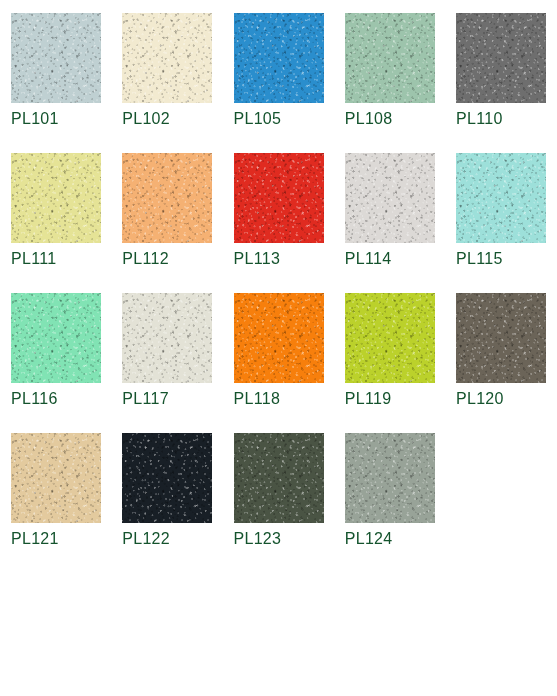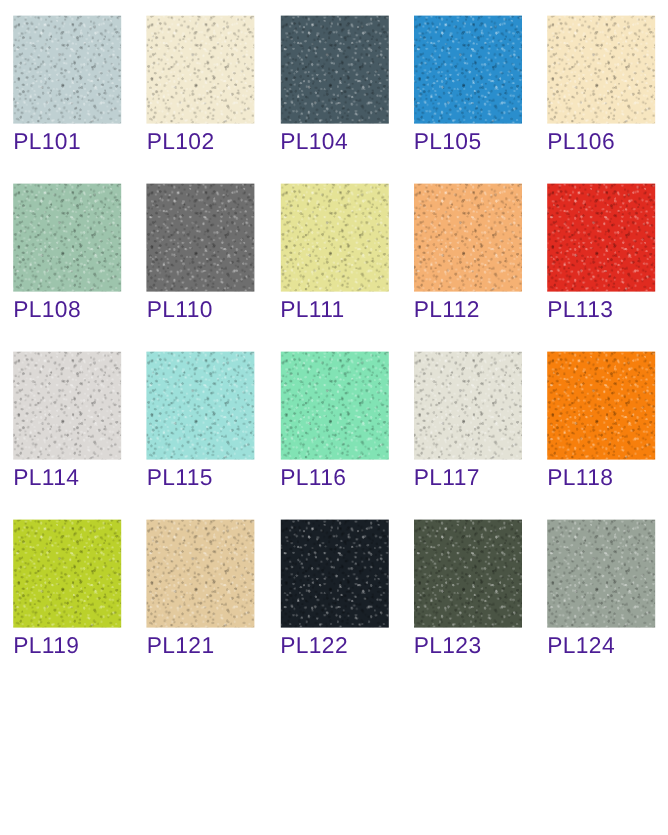--- a/index.html
+++ b/index.html
@@ -95,24 +95,24 @@
     background-size: 26px 26px;
     background-position: 5px 7px;
     opacity: .6;
     transform: rotate(180deg);
   }
 
   .swatch-label {
     position: absolute;
     left: 0;
     top: 98px;
-    font-size: 19px;
+    font-size: 16px;
     line-height: 16px;
     letter-spacing: .3px;
-    color: #4c1d95;
+    color: #14532d;
     white-space: nowrap;
   }
 </style>
 </head>
 <body>
 
 <div id="swatch-grid">
     <div class="swatch-cell">
       <div class="swatch-chip" style="background-color: rgb(191, 208, 210);">
         <div class="speckle"></div>
@@ -123,44 +123,28 @@
     </div>
     <div class="swatch-cell">
       <div class="swatch-chip" style="background-color: rgb(242, 234, 208);">
         <div class="speckle"></div>
         <div class="speckle layer-b"></div>
         <div class="speckle layer-c"></div>
       </div>
       <div class="swatch-label">PL102</div>
     </div>
     <div class="swatch-cell">
-      <div class="swatch-chip" style="background-color: rgb(71, 90, 99);">
-        <div class="speckle"></div>
-        <div class="speckle layer-b"></div>
-        <div class="speckle layer-c"></div>
-      </div>
-      <div class="swatch-label">PL104</div>
-    </div>
-    <div class="swatch-cell">
       <div class="swatch-chip" style="background-color: rgb(42, 142, 205);">
         <div class="speckle"></div>
         <div class="speckle layer-b"></div>
         <div class="speckle layer-c"></div>
       </div>
       <div class="swatch-label">PL105</div>
     </div>
     <div class="swatch-cell">
-      <div class="swatch-chip" style="background-color: rgb(247, 230, 192);">
-        <div class="speckle"></div>
-        <div class="speckle layer-b"></div>
-        <div class="speckle layer-c"></div>
-      </div>
-      <div class="swatch-label">PL106</div>
-    </div>
-    <div class="swatch-cell">
       <div class="swatch-chip" style="background-color: rgb(157, 196, 172);">
         <div class="speckle"></div>
         <div class="speckle layer-b"></div>
         <div class="speckle layer-c"></div>
       </div>
       <div class="swatch-label">PL108</div>
     </div>
     <div class="swatch-cell">
       <div class="swatch-chip" style="background-color: rgb(110, 110, 110);">
         <div class="speckle"></div>
@@ -233,20 +217,28 @@
       </div>
       <div class="swatch-label">PL118</div>
     </div>
     <div class="swatch-cell">
       <div class="swatch-chip" style="background-color: rgb(187, 209, 43);">
         <div class="speckle"></div>
         <div class="speckle layer-b"></div>
         <div class="speckle layer-c"></div>
       </div>
       <div class="swatch-label">PL119</div>
+    </div>
+    <div class="swatch-cell">
+      <div class="swatch-chip" style="background-color: rgb(107, 100, 88);">
+        <div class="speckle"></div>
+        <div class="speckle layer-b"></div>
+        <div class="speckle layer-c"></div>
+      </div>
+      <div class="swatch-label">PL120</div>
     </div>
     <div class="swatch-cell">
       <div class="swatch-chip" style="background-color: rgb(227, 202, 158);">
         <div class="speckle"></div>
         <div class="speckle layer-b"></div>
         <div class="speckle layer-c"></div>
       </div>
       <div class="swatch-label">PL121</div>
     </div>
     <div class="swatch-cell">

